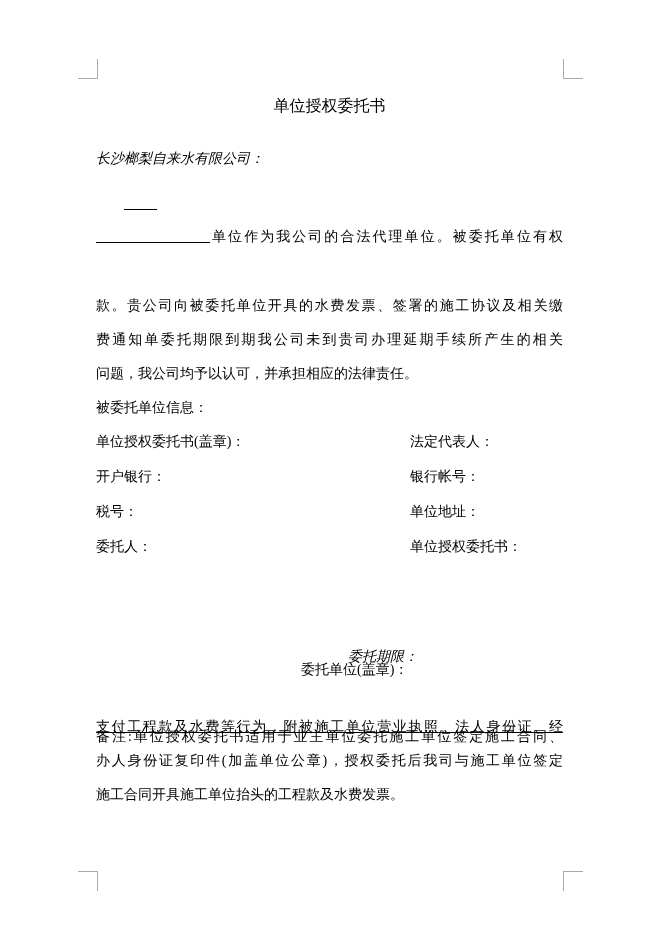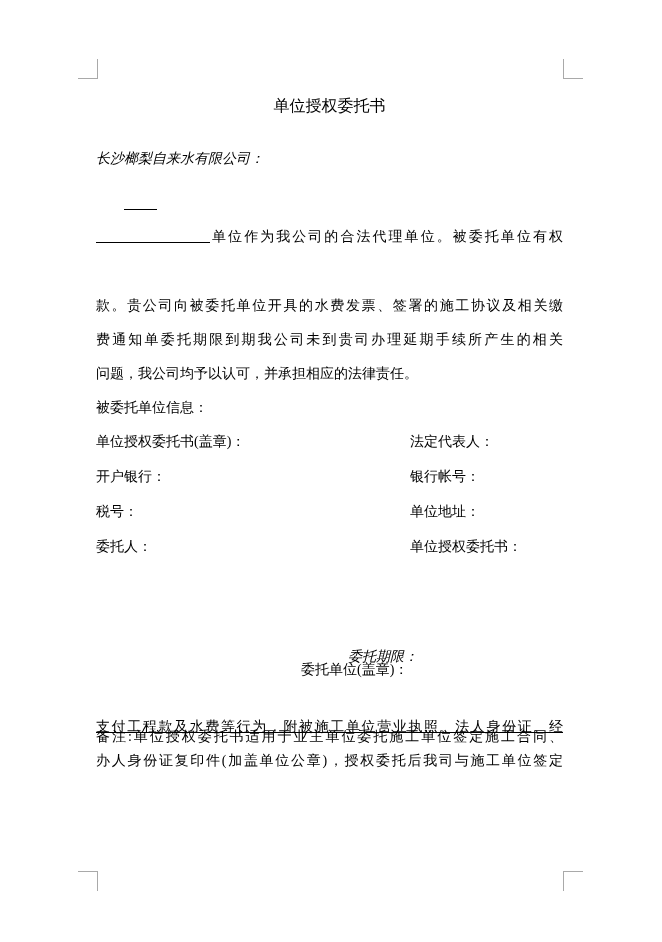--- a/index.html
+++ b/index.html
@@ -80,14 +80,15 @@
       <div class="line" style="top: 397px;"><span>被委托单位信息：</span></div>
       <div class="line" style="top: 431px;"><span class="col" style="left: 0px;">单位授权委托书(盖章)：</span><span class="col" style="left: 314px;">法定代表人：</span></div>
       <div class="line" style="top: 466px;"><span class="col" style="left: 0px;">开户银行：</span><span class="col" style="left: 314px;">银行帐号：</span></div>
       <div class="line" style="top: 501px;"><span class="col" style="left: 0px;">税号：</span><span class="col" style="left: 314px;">单位地址：</span></div>
       <div class="line" style="top: 536px;"><span class="col" style="left: 0px;">委托人：</span><span class="col" style="left: 314px;">单位授权委托书：</span></div>
       <div class="line" style="top: 611px; left: 205px; width: auto; margin-top: 48px;"><span>委托单位(盖章)：</span></div>
       <div class="line" style="top: 646px; left: 252px; width: auto; font-style: italic;"><span>委托期限：</span></div>
       <div class="line fill" style="top: 682px; margin-top: 44px;"><span>备注:单位授权委托书适用于业主单位委托施工单位签定施工合同、</span></div>
       <div class="line fill" style="top: 716px; text-decoration: underline;"><span>支付工程款及水费等行为，附被施工单位营业执照、法人身份证、经</span></div>
       <div class="line fill" style="top: 750px;"><span>办人身份证复印件(加盖单位公章)，授权委托后我司与施工单位签定</span></div>
+      <div class="line" style="top: 784px;"><span>施工合同开具施工单位抬头的工程款及水费发票。</span></div>
     </div>
 </div>
 
 </body></html>

